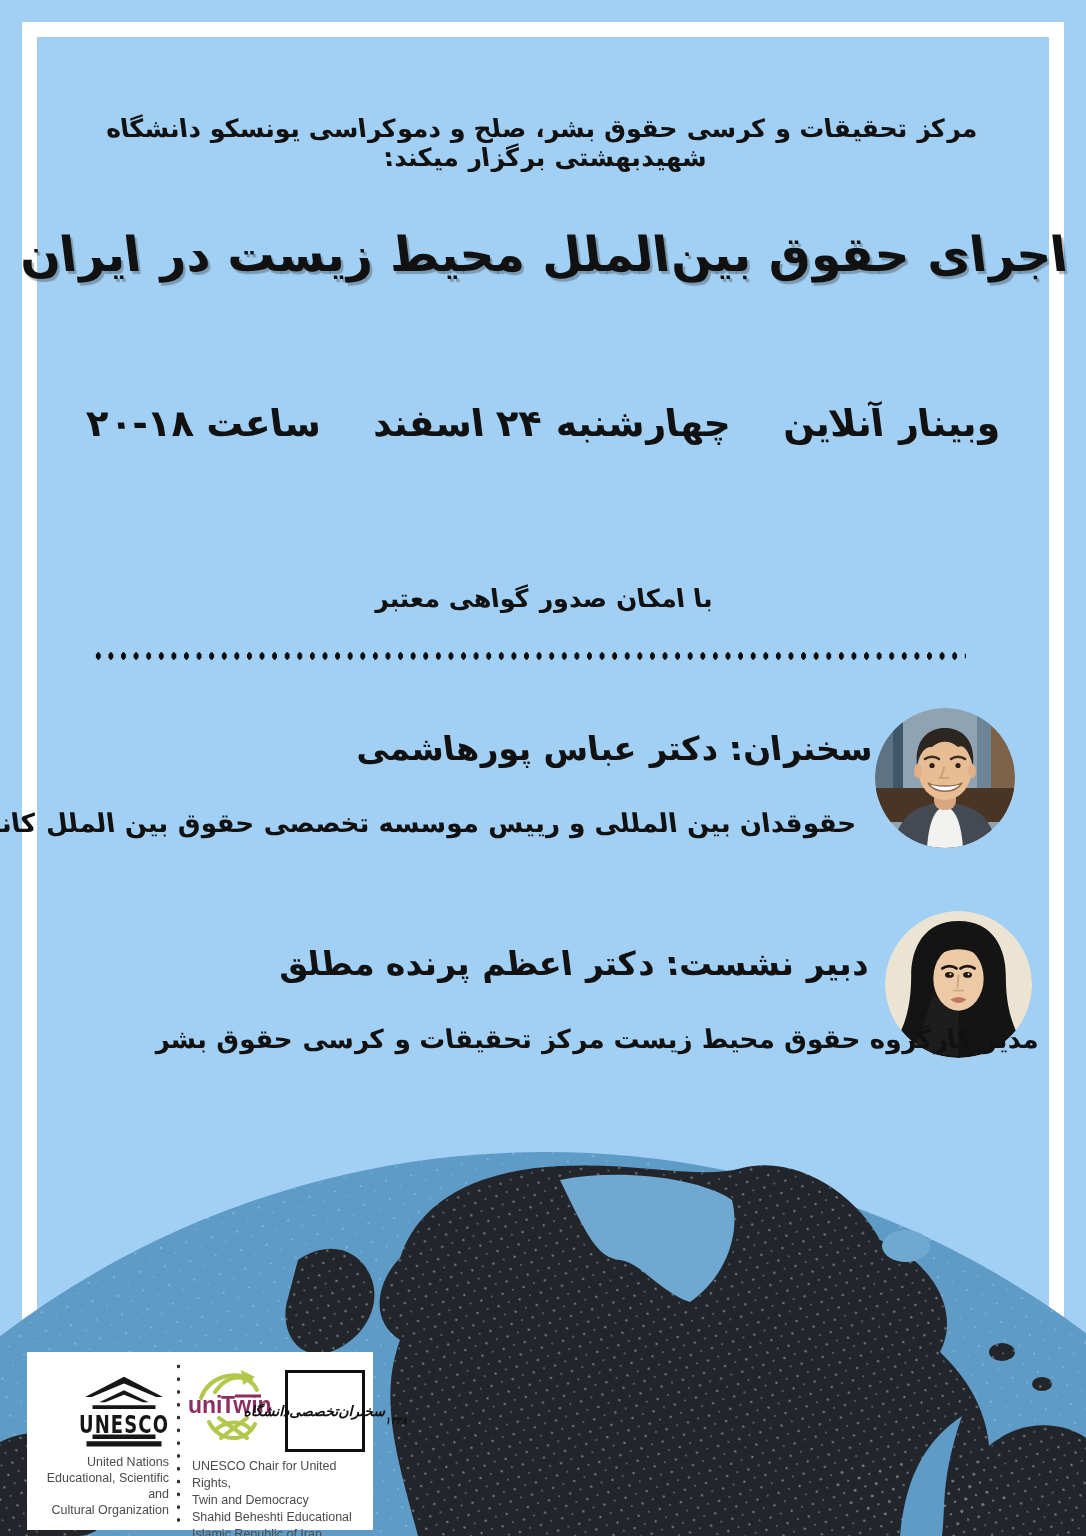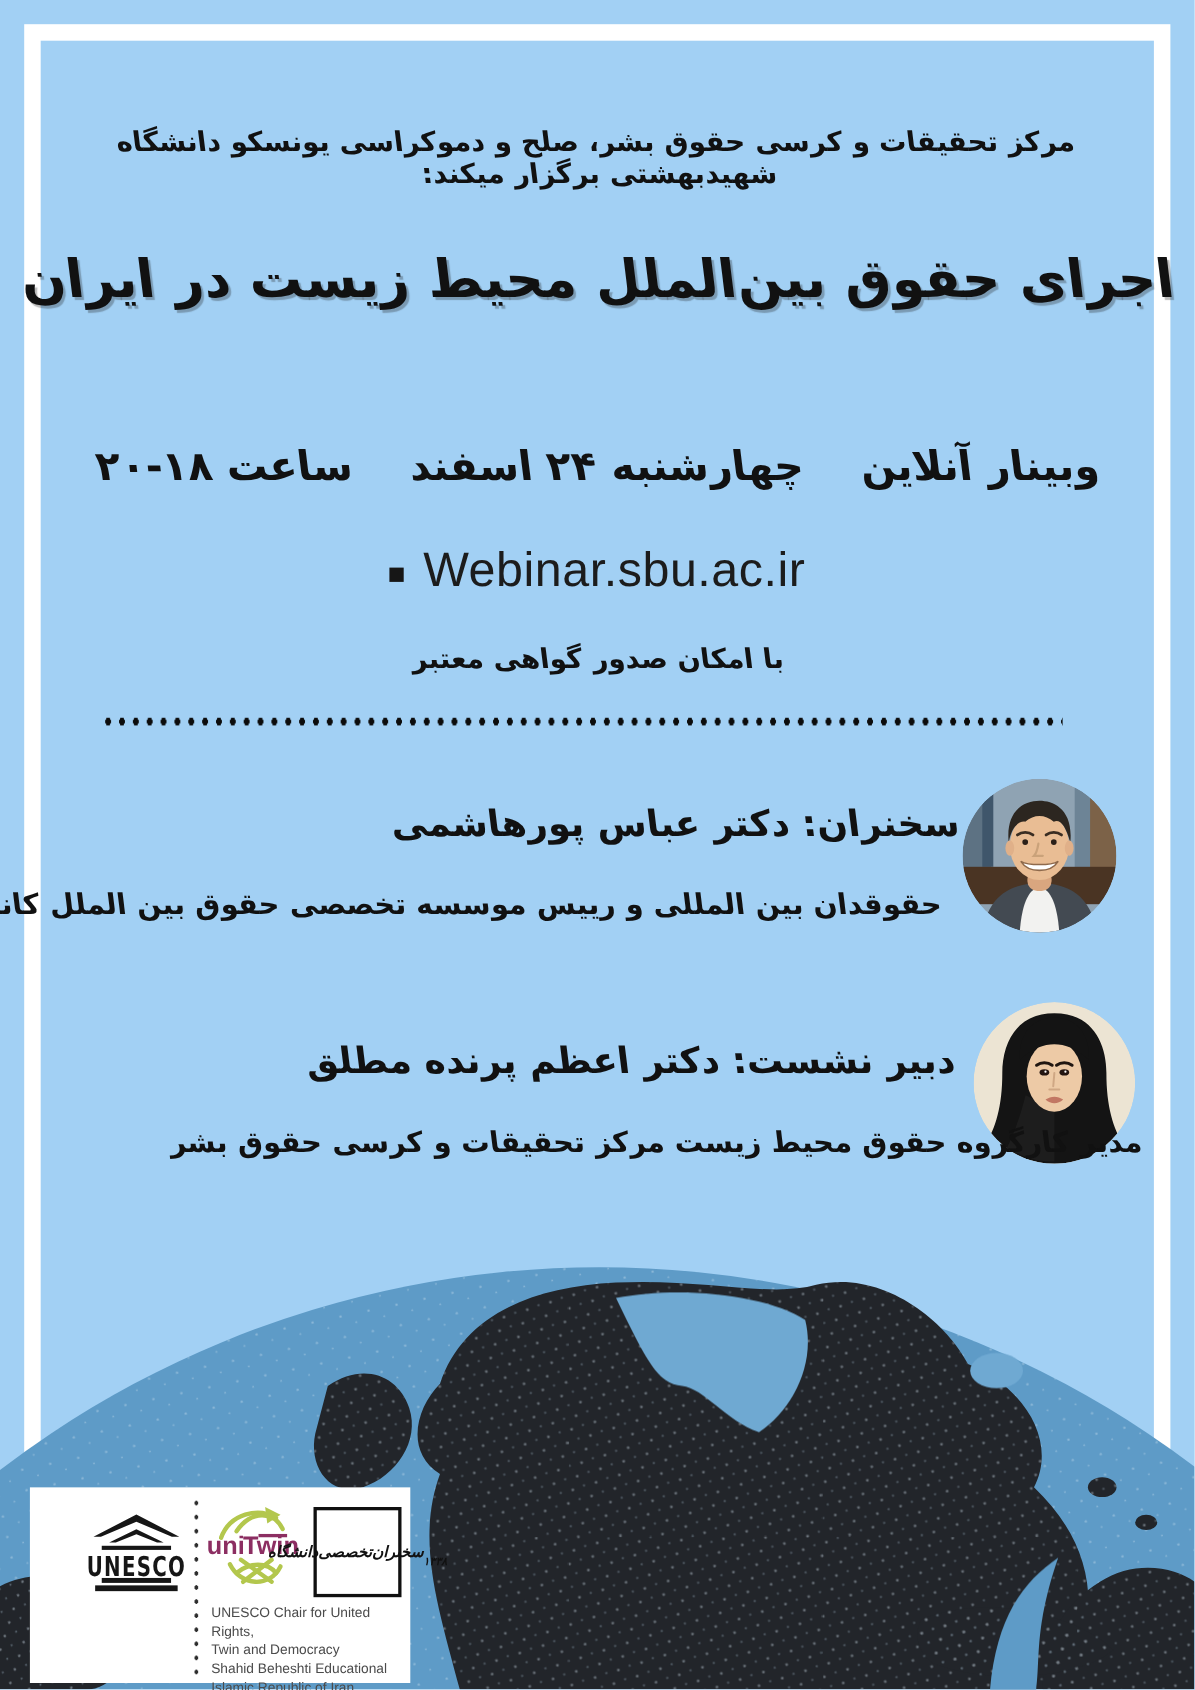--- a/index.html
+++ b/index.html
@@ -60,24 +60,20 @@
 
 <div class="poster">
   <div class="frame"></div>
 
   <div class="org-line fa slant" lang="fa">مرکز تحقیقات و کرسی حقوق بشر، صلح و دموکراسی یونسکو دانشگاه شهیدبهشتی برگزار میکند:</div>
 
   <h1 class="title fa slant" lang="fa">اجرای حقوق بین‌الملل محیط زیست در ایران</h1>
 
   <div class="schedule fa slant" lang="fa">وبینار آنلاین    چهارشنبه ۲۴ اسفند    ساعت ۱۸-۲۰</div>
 
-  <div class="url-row">
-    <span class="bullet"></span>
-    <span class="url">Webinar.sbu.ac.ir</span>
-  </div>
 
   <div class="cert fa slant" lang="fa">با امکان صدور گواهی معتبر</div>
 
   <div class="dots"></div>
 
   <div class="sp-name sp1-name fa slant" lang="fa">سخنران: دکتر عباس پورهاشمی</div>
   <svg class="photo photo1" viewBox="0 0 140 140">
     <defs>
         <clipPath id="c1">
           <circle cx="70" cy="70" r="70"></circle>
@@ -171,20 +167,25 @@
     <svg class="unesco-logo" viewBox="0 0 120 100">
       <g fill="#161616">
         <path d="M8 34 L60 7 L112 34 L103 34 L60 16 L17 34 Z"></path>
         <path d="M27 41 L60 25 L93 41 L85 41 L60 31 L35 41 Z"></path>
         <rect x="18" y="45" width="84" height="5"></rect>
         <rect x="18" y="84" width="84" height="6"></rect>
         <rect x="10" y="93" width="100" height="7"></rect>
       </g>
       <text x="60" y="59" transform="scale(1,1.38)" text-anchor="middle" font-family="DejaVu Sans, sans-serif" font-size="24" font-weight="700" letter-spacing="1.5" fill="#161616">UNESCO</text>
     </svg>
+    <div class="unesco-caption">
+      <span class="cap-line">United Nations</span>
+      <span class="cap-line">Educational, Scientific and</span>
+      <span class="cap-line">Cultural Organization</span>
+    </div>
 
     <div class="vdots"></div>
 
     <svg class="unitwin-logo" viewBox="0 0 88 86">
       <g stroke="#b3c74d" stroke-width="4" fill="none" stroke-linecap="round">
         <path d="M16 32 C 24 10 50 4 66 14"></path>
         <path d="M30 26 C 44 6 64 8 72 24"></path>
         <path d="M24 56 C 34 76 60 78 70 58"></path>
         <path d="M30 64 C 42 54 58 54 66 64"></path>
         <path d="M34 52 L 62 72"></path>

